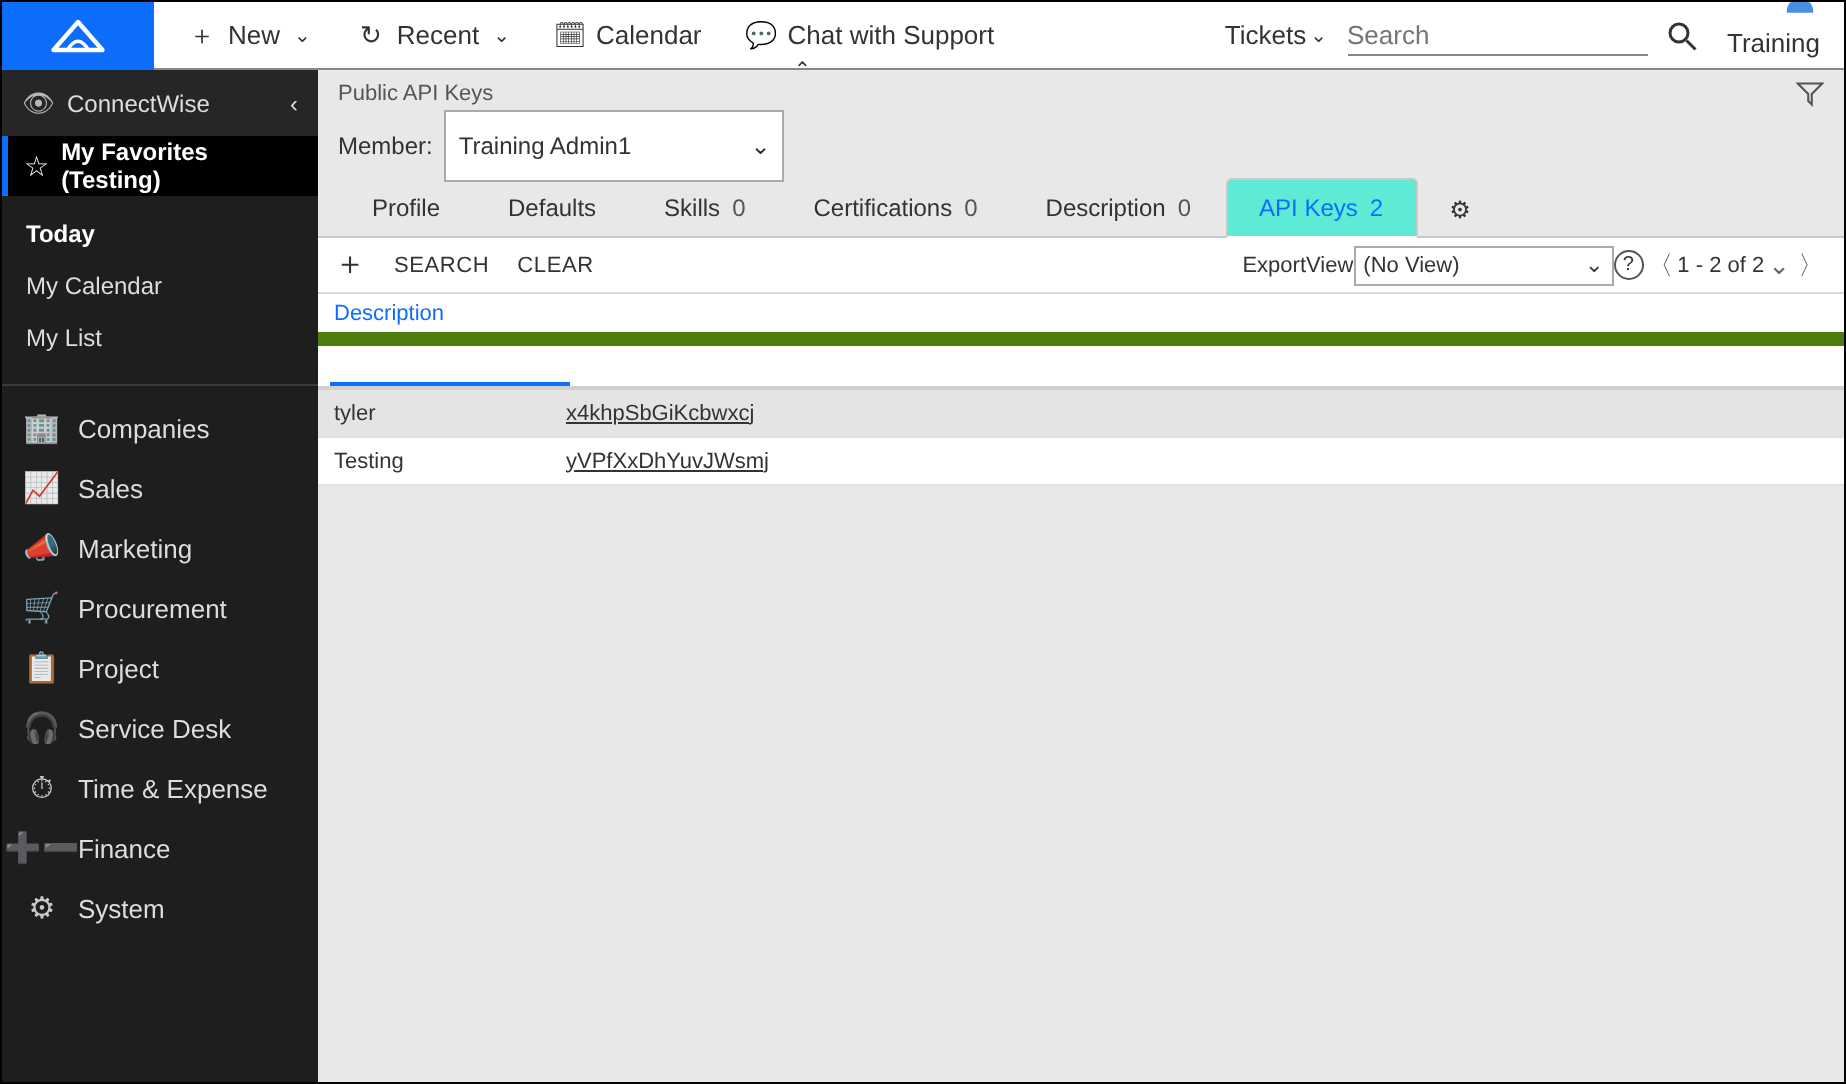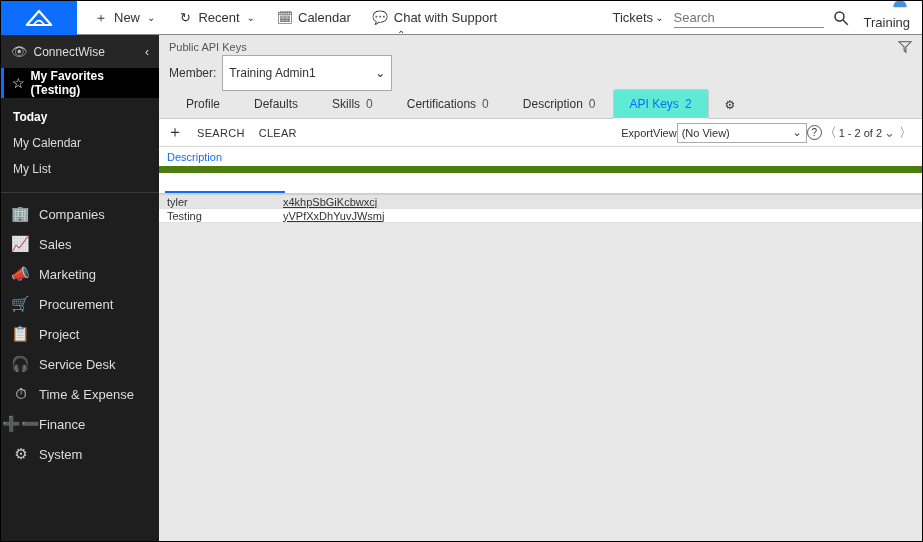--- a/index.html
+++ b/index.html
@@ -51,21 +51,21 @@
   .tb-right { margin-left: auto; display: flex; align-items: center; }
   .view-select { width: 130px; height: 20px; border: 1px solid #aaa; display: flex; align-items: center; justify-content: space-between; padding: 0 4px; cursor: pointer; background: #fff; }
   .circ-q { width: 15px; height: 15px; border: 1.2px solid #555; border-radius: 50%; display:inline-flex; align-items:center; justify-content:center; font-size:10px; cursor:pointer; }
   .pager-btn { cursor: pointer; font-size: 13px; color: #666; padding: 0 2px; }
   .grid { background: #fff; }
   .grid-head { display: flex; height: 26px; align-items: center; border-bottom: 7px solid #4d7c0f; font-size: 11px; color: #0d6efd; }
   .col-desc { width: 120px; padding-left: 8px; }
   .col-key { flex: 1; padding-left: 4px; }
   .grid-filter-row { height: 22px; border-bottom: 2px solid #d0d0d0; display: flex; }
   .filt-cell-desc { width: 120px; margin-left: 6px; border-bottom: 2px solid #0d6efd; }
-  .grid-row { display: flex; height: 14px; align-items: center; font-size: 11px; border-bottom: 1px solid #e0e0e0; }
+  .grid-row { display: flex; height: 24px; align-items: center; font-size: 11px; border-bottom: 1px solid #e0e0e0; }
   .grid-row.alt { background: #e4e4e4; }
   .cell-desc { width: 120px; padding-left: 8px; }
   .cell-key { flex: 1; padding-left: 4px; }
   .cell-key a { color: #333; text-decoration: underline; cursor: pointer; }
   .collapse-caret { position: relative; top: -6px; left: 396px; font-size: 10px; color: #333; height:0; }
 </style>
 </head>
 <body>
 
 <div class="topbar">

